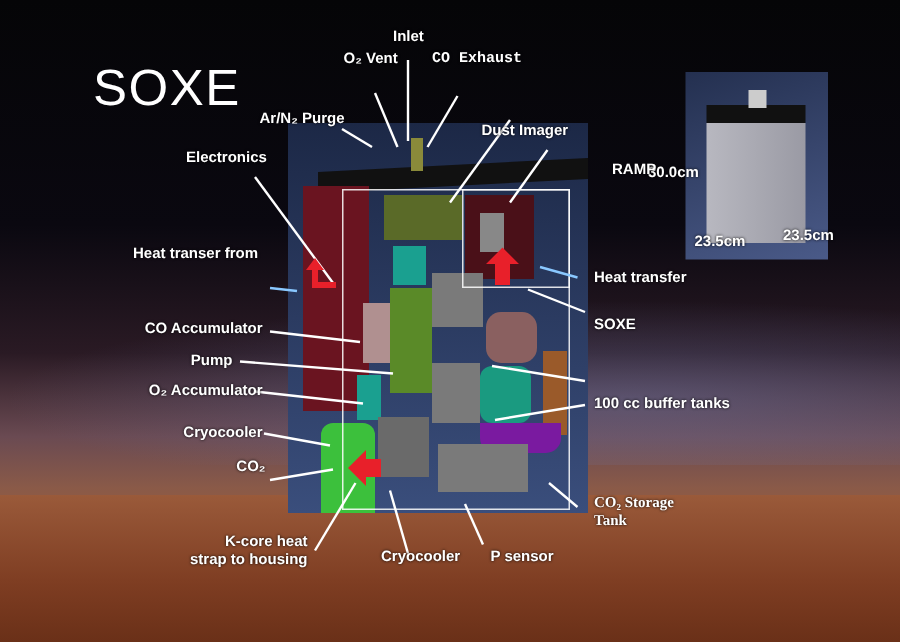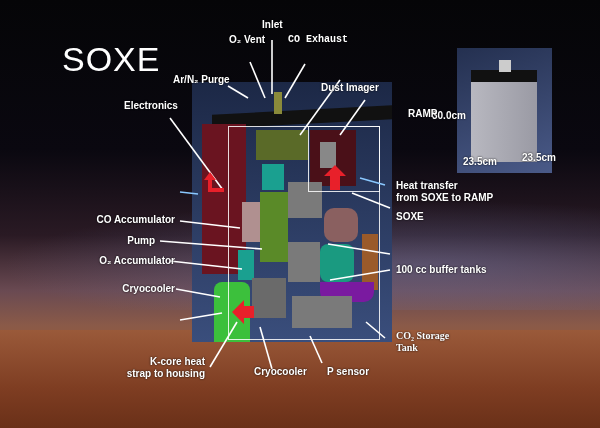--- a/index.html
+++ b/index.html
@@ -92,32 +92,33 @@
 </svg>
 
 <div class="lbl" style="left:262px;top:19px;">Inlet</div>
 <div class="lbl" style="left:229px;top:34px;">O₂ Vent</div>
 <div class="lbl" style="left:288px;top:34px;font-family:Liberation Mono, monospace;">CO Exhaust</div>
 <div class="lbl" style="left:173px;top:74px;text-align:center;">Ar/N₂ Purge</div>
 <div class="lbl" style="left:124px;top:100px;">Electronics</div>
 <div class="lbl" style="left:321px;top:82px;">Dust Imager</div>
 <div class="lbl" style="left:361px;top:108px;padding-left:47px;">RAMP</div>
 <div class="lbl r" style="left:80px;top:164px;width:92px;">
+  <div>Heat transer from</div>
 </div>
 <div class="lbl" style="left:396px;top:180px;">
   <div>Heat transfer</div>
-  <div>from SOXE to RAMP</div>
 </div>
 <div class="lbl" style="left:396px;top:211px;">SOXE</div>
 <div class="lbl r" style="left:80px;top:214px;width:95px;">CO Accumulator</div>
 <div class="lbl r" style="left:80px;top:235px;width:75px;">Pump</div>
 <div class="lbl r" style="left:80px;top:255px;width:95px;">O₂ Accumulator</div>
 <div class="lbl" style="left:396px;top:264px;">100 cc buffer tanks</div>
 <div class="lbl r" style="left:80px;top:283px;width:95px;">Cryocooler</div>
 <div class="lbl r" style="left:80px;top:306px;width:97px;">
+  <div>CO₂</div>
 </div>
 <div class="lbl" style="left:396px;top:330px;font-family:Liberation Serif, serif;">
   <div>CO₂ Storage</div>
   <div>Tank</div>
 </div>
 <div class="lbl r" style="left:120px;top:356px;width:85px;">
   <div>K-core heat</div>
   <div>strap to housing</div>
 </div>
 <div class="lbl" style="left:254px;top:366px;">Cryocooler</div>

